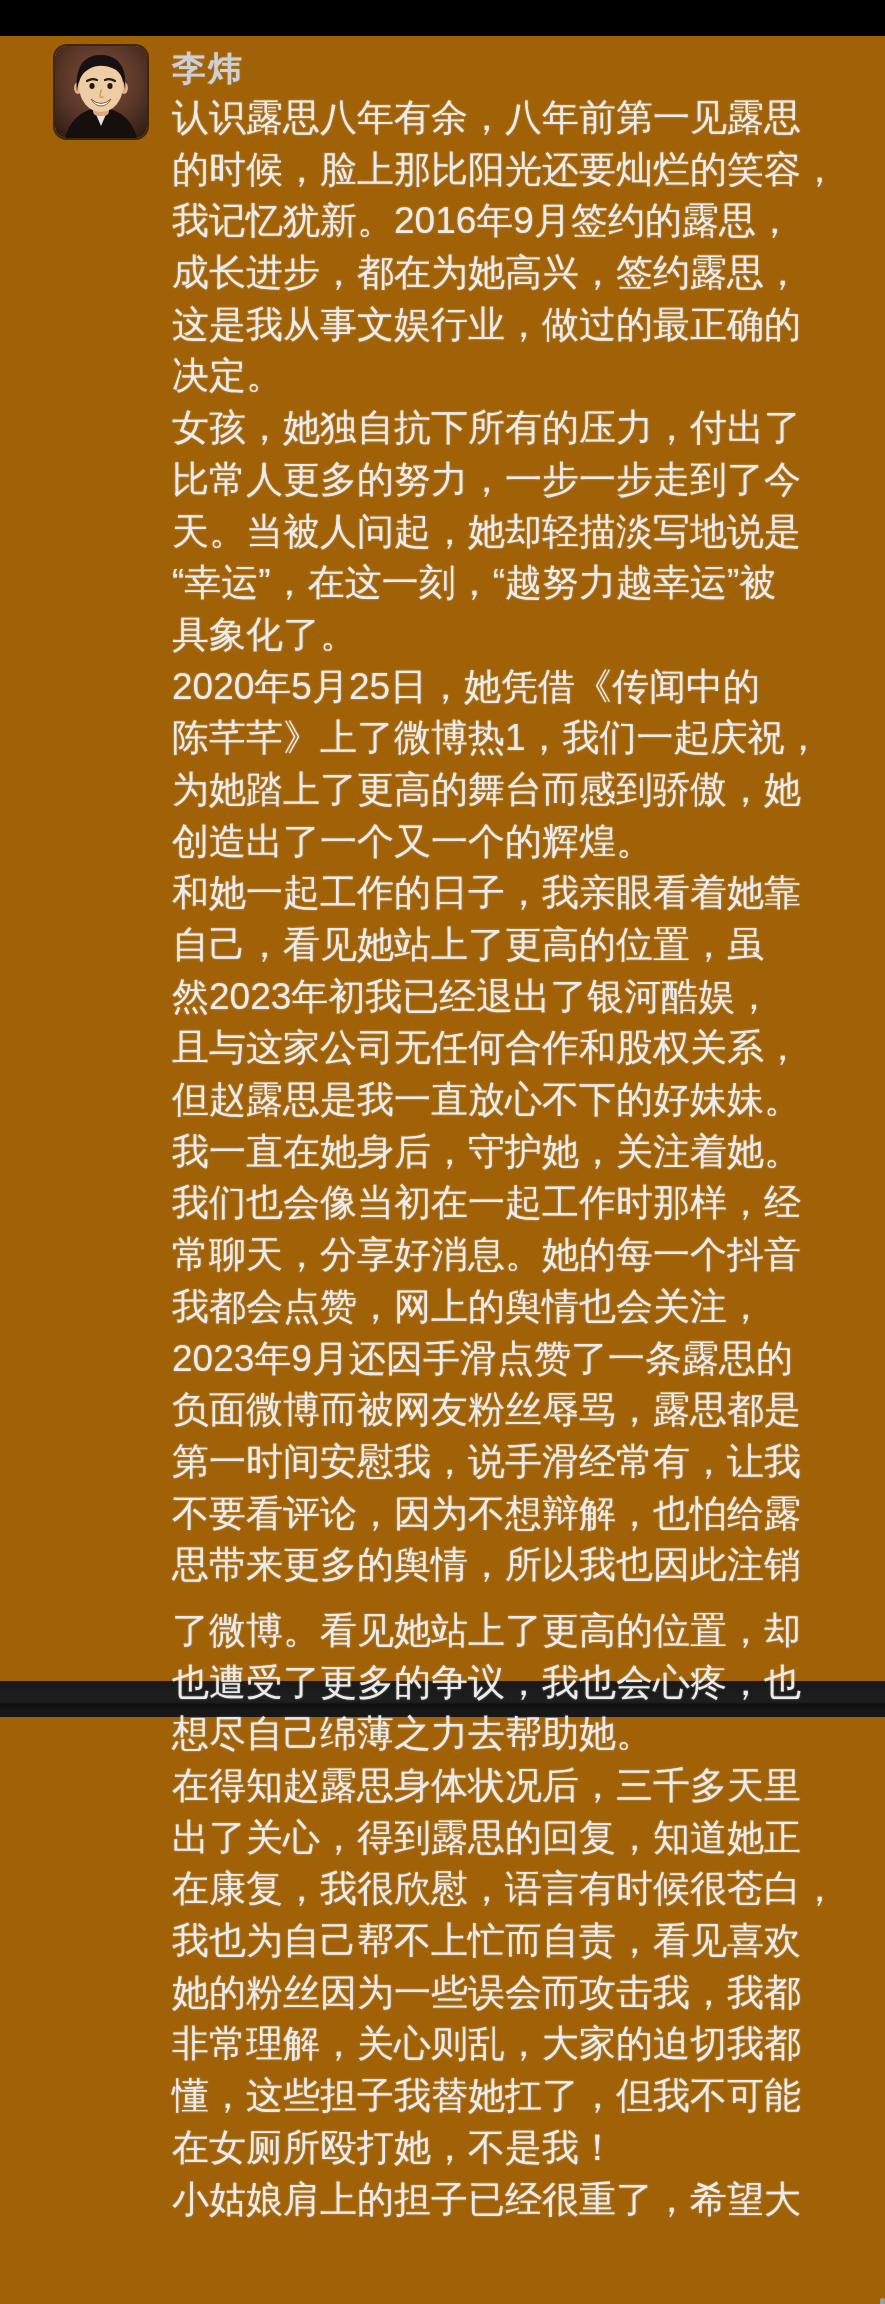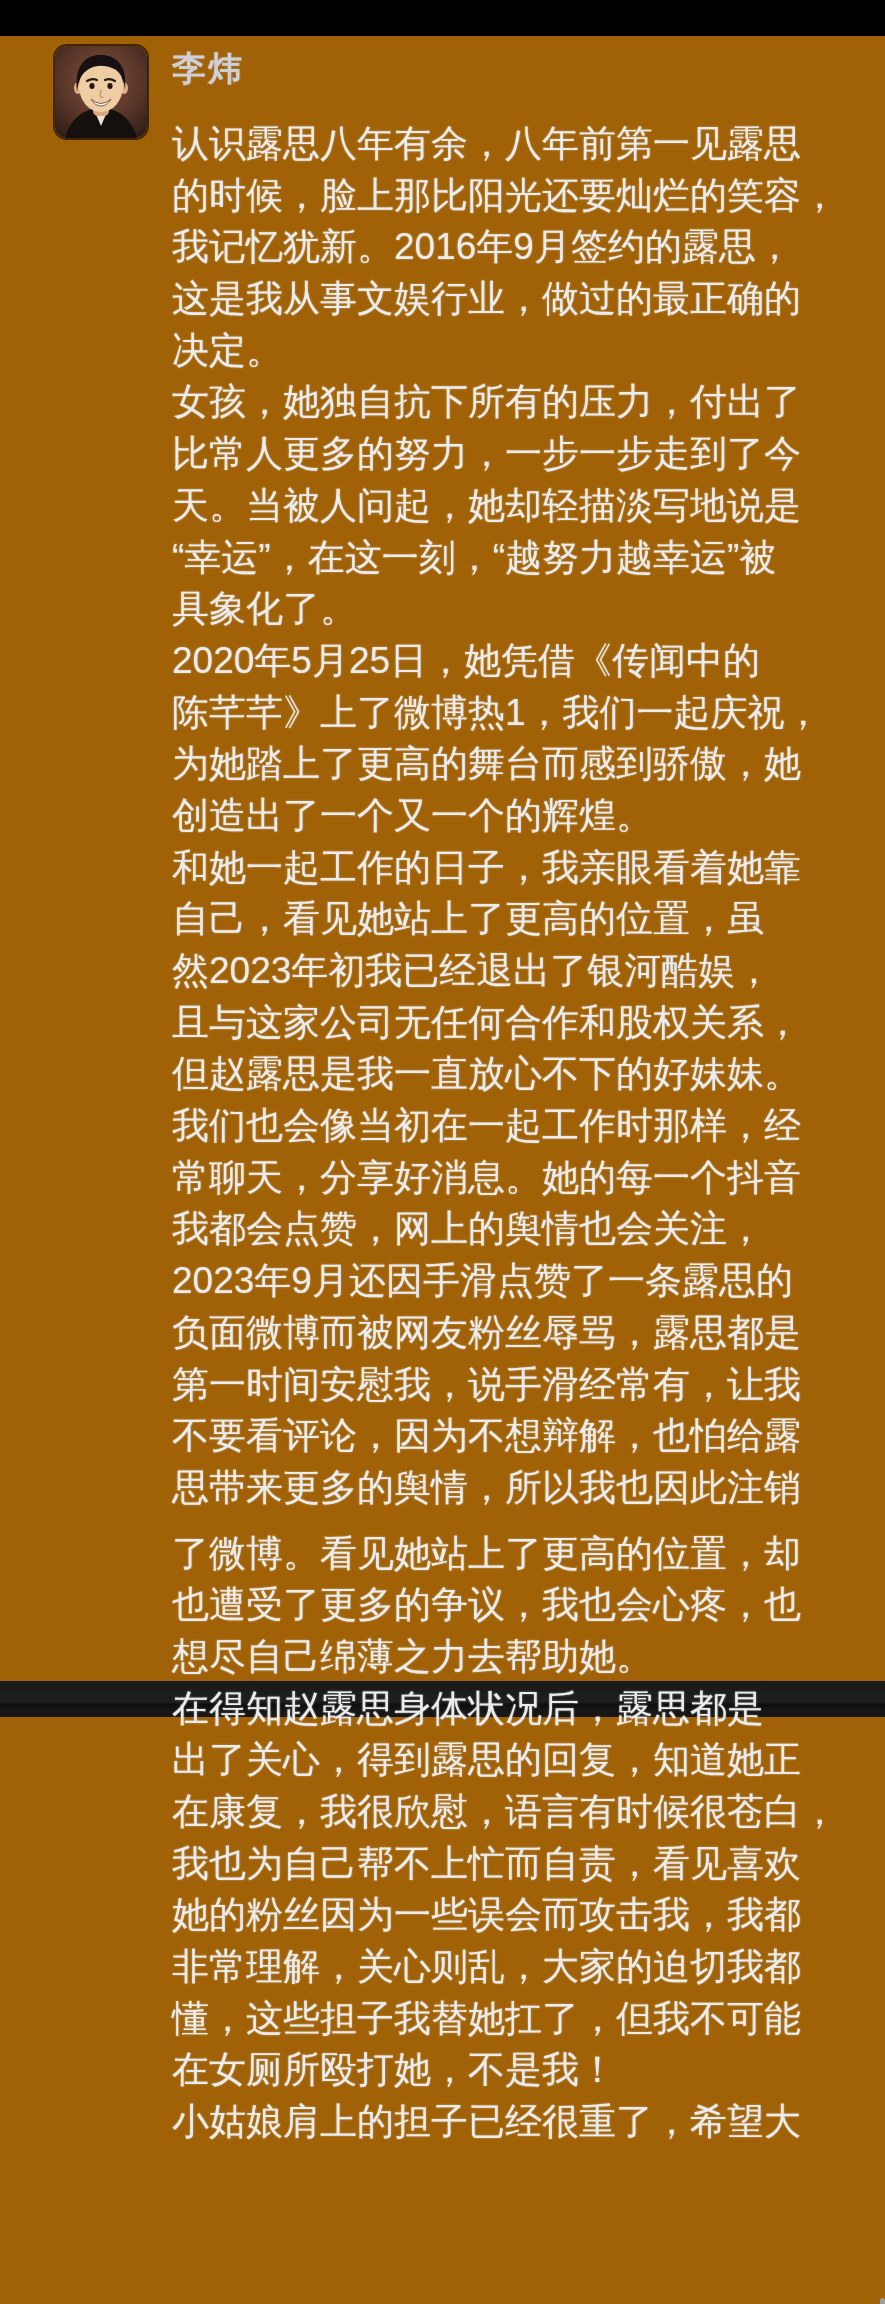--- a/index.html
+++ b/index.html
@@ -30,21 +30,21 @@
     font-size: 34px;
     font-weight: 700;
     color: #cfcfd6;
     letter-spacing: 2px;
     text-shadow: 0 0 2px rgba(200,200,210,0.45);
     white-space: nowrap;
   }
   .post-text {
     position: absolute;
     left: 172px;
-    top: 82px;
+    top: 56px;
     width: 700px;
     z-index: 2;
   }
   .text-line {
     height: 51.7px;
     line-height: 51.7px;
     font-size: 37px;
     color: #ececec;
     white-space: nowrap;
     text-shadow: 0 0 2px rgba(240,240,240,0.55);
@@ -110,50 +110,52 @@
 
   <div class="username">李炜</div>
 
   <div class="seam"></div>
 
   <div class="post-text">
     <div class="group-top">
         <div class="text-line">认识露思八年有余，八年前第一见露思</div>
         <div class="text-line">的时候，脸上那比阳光还要灿烂的笑容，</div>
         <div class="text-line">我记忆犹新。2016年9月签约的露思，</div>
+        <div class="text-line">成长进步，都在为她高兴，签约露思，</div>
         <div class="text-line">这是我从事文娱行业，做过的最正确的</div>
         <div class="text-line">决定。</div>
         <div class="text-line">女孩，她独自抗下所有的压力，付出了</div>
         <div class="text-line">比常人更多的努力，一步一步走到了今</div>
         <div class="text-line">天。当被人问起，她却轻描淡写地说是</div>
         <div class="text-line">“幸运”，在这一刻，“越努力越幸运”被</div>
         <div class="text-line">具象化了。</div>
         <div class="text-line">2020年5月25日，她凭借《传闻中的</div>
         <div class="text-line">陈芊芊》上了微博热1，我们一起庆祝，</div>
         <div class="text-line">为她踏上了更高的舞台而感到骄傲，她</div>
         <div class="text-line">创造出了一个又一个的辉煌。</div>
         <div class="text-line">和她一起工作的日子，我亲眼看着她靠</div>
         <div class="text-line">自己，看见她站上了更高的位置，虽</div>
         <div class="text-line">然2023年初我已经退出了银河酷娱，</div>
         <div class="text-line">且与这家公司无任何合作和股权关系，</div>
         <div class="text-line">但赵露思是我一直放心不下的好妹妹。</div>
+        <div class="text-line">我一直在她身后，守护她，关注着她。</div>
         <div class="text-line">我们也会像当初在一起工作时那样，经</div>
         <div class="text-line">常聊天，分享好消息。她的每一个抖音</div>
         <div class="text-line">我都会点赞，网上的舆情也会关注，</div>
         <div class="text-line">2023年9月还因手滑点赞了一条露思的</div>
         <div class="text-line">负面微博而被网友粉丝辱骂，露思都是</div>
         <div class="text-line">第一时间安慰我，说手滑经常有，让我</div>
         <div class="text-line">不要看评论，因为不想辩解，也怕给露</div>
         <div class="text-line">思带来更多的舆情，所以我也因此注销</div>
       </div>
     <div class="group-bottom">
         <div class="text-line">了微博。看见她站上了更高的位置，却</div>
         <div class="text-line">也遭受了更多的争议，我也会心疼，也</div>
         <div class="text-line">想尽自己绵薄之力去帮助她。</div>
-        <div class="text-line">在得知赵露思身体状况后，露思都是</div>
+        <div class="text-line">在得知赵露思身体状况后，三千多天里</div>
         <div class="text-line">出了关心，得到露思的回复，知道她正</div>
         <div class="text-line">在康复，我很欣慰，语言有时候很苍白，</div>
         <div class="text-line">我也为自己帮不上忙而自责，看见喜欢</div>
         <div class="text-line">她的粉丝因为一些误会而攻击我，我都</div>
         <div class="text-line">非常理解，关心则乱，大家的迫切我都</div>
         <div class="text-line">懂，这些担子我替她扛了，但我不可能</div>
         <div class="text-line">在女厕所殴打她，不是我！</div>
         <div class="text-line">小姑娘肩上的担子已经很重了，希望大</div>
       </div>
   </div>

